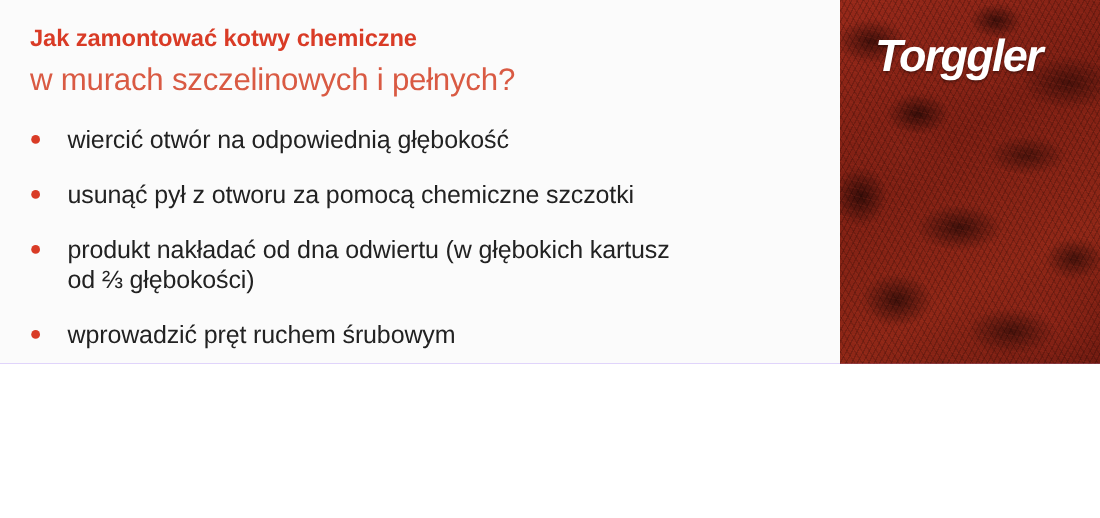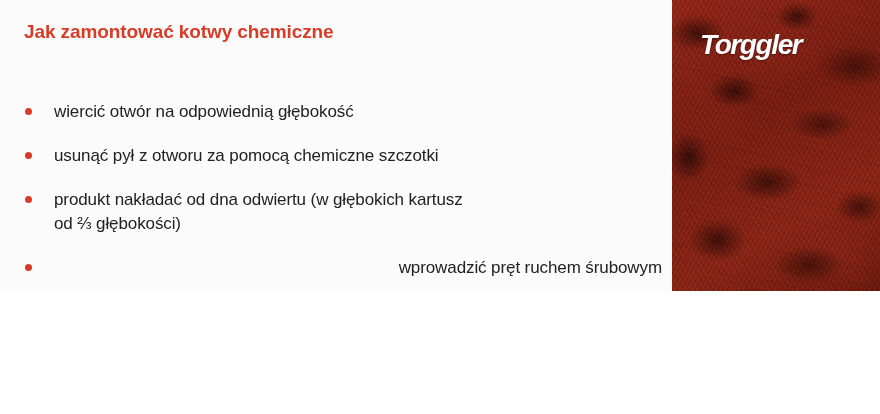--- a/index.html
+++ b/index.html
@@ -58,25 +58,25 @@
     width: 640px;
     margin: 0;
     padding: 0;
     list-style: none;
   }
   .bullet-item {
     position: relative;
     padding-left: 32px;
     margin-bottom: 20px;
     color: #222222;
-    font-size: 17px;
+    font-size: 20px;
     line-height: 24px;
     letter-spacing: -0.1px;
   }
-  .bullet-item:last-child { margin-bottom: 0; text-align: right; }
+  .bullet-item:last-child { margin-bottom: 0; }
   .bullet-dot {
     position: absolute;
     left: 3px;
     top: 8px;
     width: 7px;
     height: 7px;
     border-radius: 50%;
     background: #d93b26;
   }
   .bullet-text {
@@ -123,38 +123,39 @@
       repeating-linear-gradient(14deg, rgba(200,70,45,.18) 0 1px, rgba(0,0,0,0) 1px 6px);
   }
 
   .logo {
     position: absolute;
     left: 700px;
     top: 24px;
     width: 172px;
     height: 42px;
     color: #ffffff;
-    font-size: 28px;
+    font-size: 36px;
     font-weight: bold;
     font-style: italic;
     letter-spacing: -1.4px;
     line-height: 42px;
     white-space: nowrap;
     text-shadow: 0 1px 2px rgba(0,0,0,.35);
   }
 </style>
 </head>
 <body>
 
 <div id="slide">
 
   <div class="content-panel">
 
     <div class="title-block">
       <div class="title-line-1">Jak zamontować kotwy chemiczne</div>
+      <div class="title-line-2">w murach szczelinowych i pełnych?</div>
     </div>
 
     <ul class="bullet-list">
       <li class="bullet-item">
         <span class="bullet-dot"></span>
         <span class="bullet-text">wiercić otwór na odpowiednią głębokość</span>
       </li>
       <li class="bullet-item">
         <span class="bullet-dot"></span>
         <span class="bullet-text">usunąć pył z otworu za pomocą chemiczne szczotki</span>

